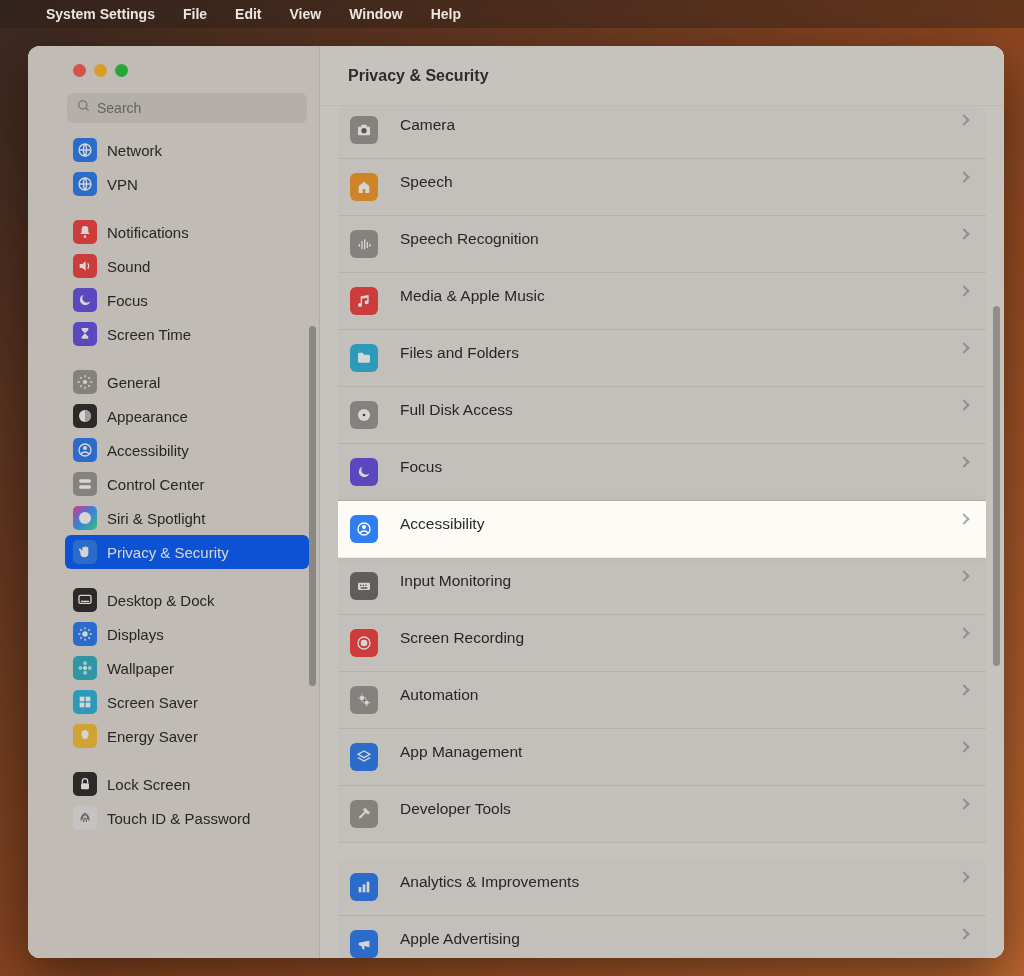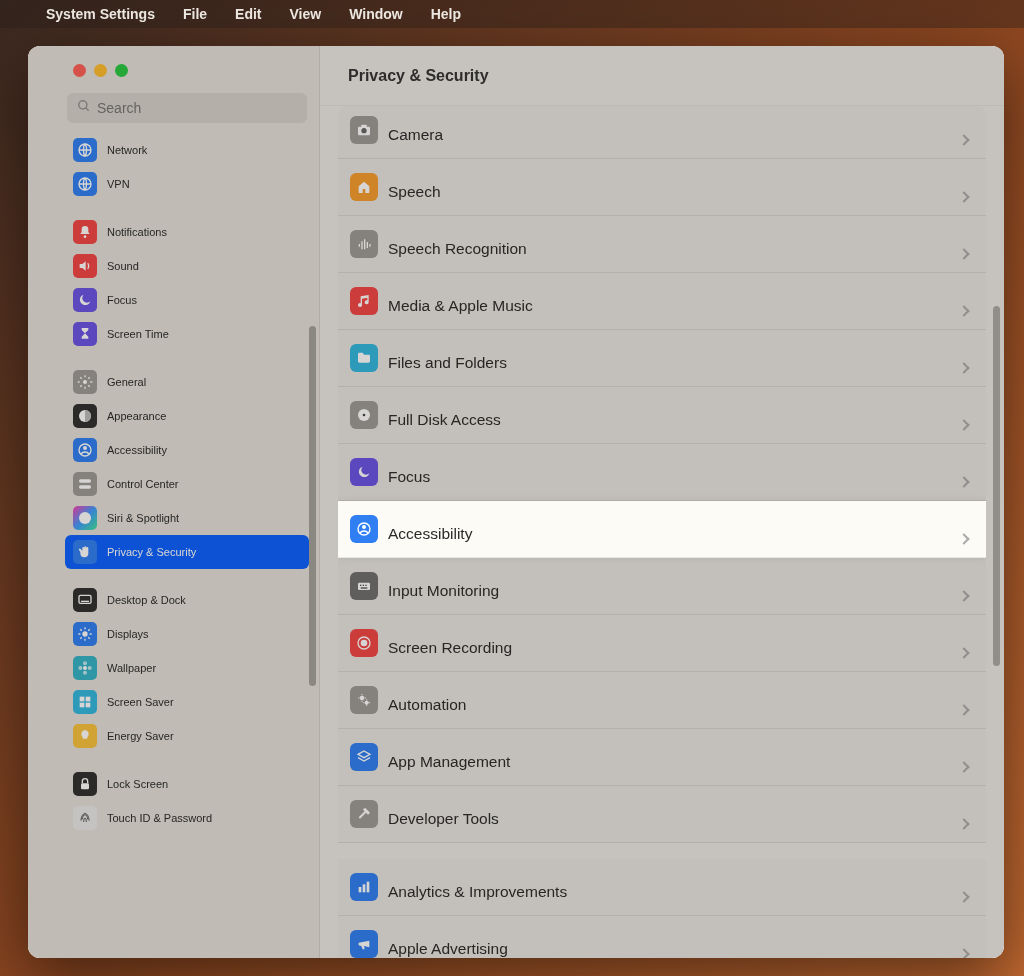--- a/index.html
+++ b/index.html
@@ -22,31 +22,31 @@
 .dot.yellow { background: #febc2e; }
 .dot.green { background: #28c840; }
 
 .search-wrap { padding: 16px 12px 6px 12px; }
 .search { width: 100%; height: 30px; background: rgba(0,0,0,0.06); border: none; border-radius: 6px; padding: 0 10px 0 30px; font-size: 14px; color: #333; }
 .search-wrap { position: relative; }
 .search-icon { position: absolute; left: 22px; top: 22px; width: 14px; height: 14px; opacity: 0.5; }
 
 .nav { flex: 1; overflow-y: auto; padding: 4px 10px 10px 10px; }
 .nav-group { margin-bottom: 14px; }
-.nav-item { display: flex; align-items: center; gap: 10px; padding: 5px 8px; border-radius: 6px; cursor: default; font-size: 11px; color: #2a2a2a; }
+.nav-item { display: flex; align-items: center; gap: 10px; padding: 5px 8px; border-radius: 6px; cursor: default; font-size: 15px; color: #2a2a2a; }
 .nav-item.selected { background: #0a60ff; color: #fff; }
 .nav-icon { width: 24px; height: 24px; border-radius: 5px; display: flex; align-items: center; justify-content: center; font-size: 13px; color: #fff; flex-shrink: 0; }
 .sidebar-scroll-ind { position:absolute; right:3px; top:280px; width:7px; height:360px; background:rgba(0,0,0,0.28); border-radius:4px; }
 
 
 .main { flex: 1; display: flex; flex-direction: column; background: #eceae5; position: relative; }
 .main-header { height: 60px; display: flex; align-items: center; padding: 0 28px; font-size: 16px; font-weight: 700; color: #333; border-bottom: 1px solid rgba(0,0,0,0.05); }
 .main-body { flex: 1; overflow-y: auto; padding: 0 18px 0 18px; position: relative; }
 .list-container { background: #fff0; border-radius: 8px; overflow: hidden; }
-.row { display: flex; align-items: flex-end; gap: 10px; padding: 14px 12px; border-bottom: 1px solid rgba(0,0,0,0.08); cursor: default; background: #e8e6e1; }
+.row { display: flex; align-items: flex-start; gap: 22px; padding: 14px 12px; border-bottom: 1px solid rgba(0,0,0,0.08); cursor: default; background: #e8e6e1; }
 .row:first-child { padding-top: 10px; }
 .row.new-section { margin-top: 16px; }
 .row.highlight { background: #fdfbf6; box-shadow: 0 0 8px rgba(0,0,0,0.07); position: relative; z-index: 2; }
 .row-icon { width: 28px; height: 28px; border-radius: 6px; display: flex; align-items: center; justify-content: center; color: #fff; font-size: 15px; flex-shrink: 0; }
 .row-label { flex: 1; font-size: 15.5px; color: #2a2a2a; }
 .chevron { width: 8px; height: 8px; border-right: 2px solid #aaa; border-top: 2px solid #aaa; transform: rotate(45deg); margin-right: 6px; }
 .main-scroll-ind { position:absolute; right:4px; top:200px; width:7px; height:360px; background:rgba(0,0,0,0.28); border-radius:4px; }
 
 
 .dim { position: absolute; inset: 0; background: rgba(30,20,15,0.18); pointer-events: none; border-radius: 12px; }

